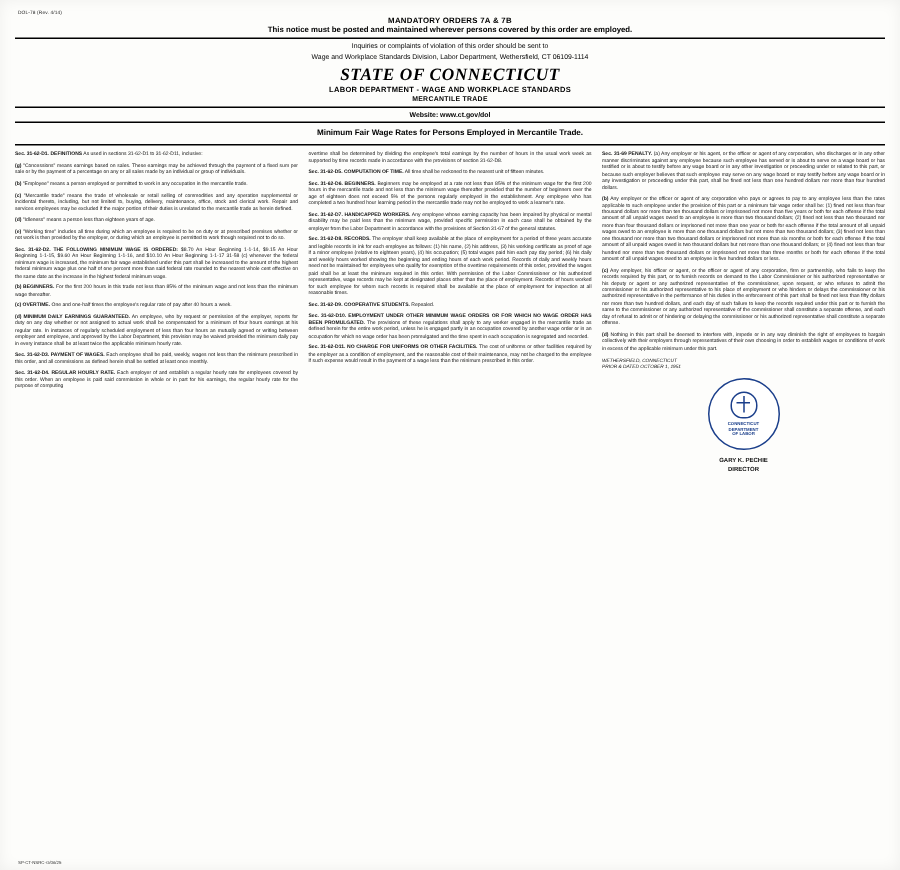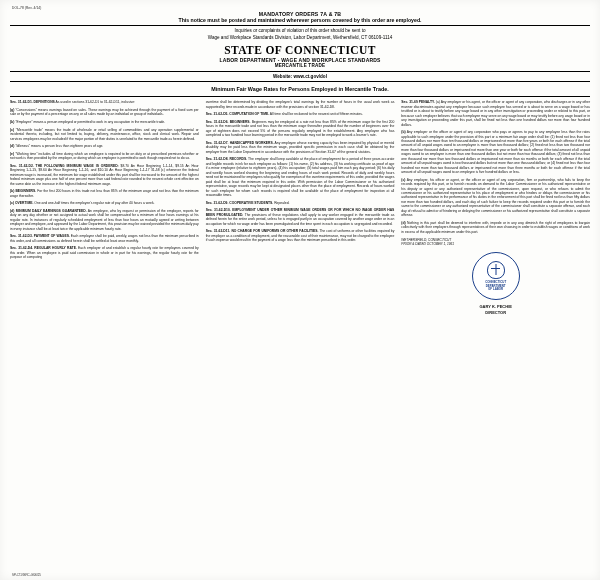--- a/index.html
+++ b/index.html
@@ -50,20 +50,21 @@
     margin-bottom: 2px;
   }
   .head-block {
     text-align: center;
     font-size: 4.6px;
     line-height: 1.45;
   }
   .state-title {
     text-align: center;
     font-family: "Liberation Serif", serif;
+    font-style: italic;
     font-weight: bold;
     font-size: 11.5px;
     letter-spacing: 0.4px;
     margin: 3px 0 1px;
   }
   .dept-line {
     text-align: center;
     font-size: 5px;
     font-weight: bold;
     letter-spacing: 0.2px;

